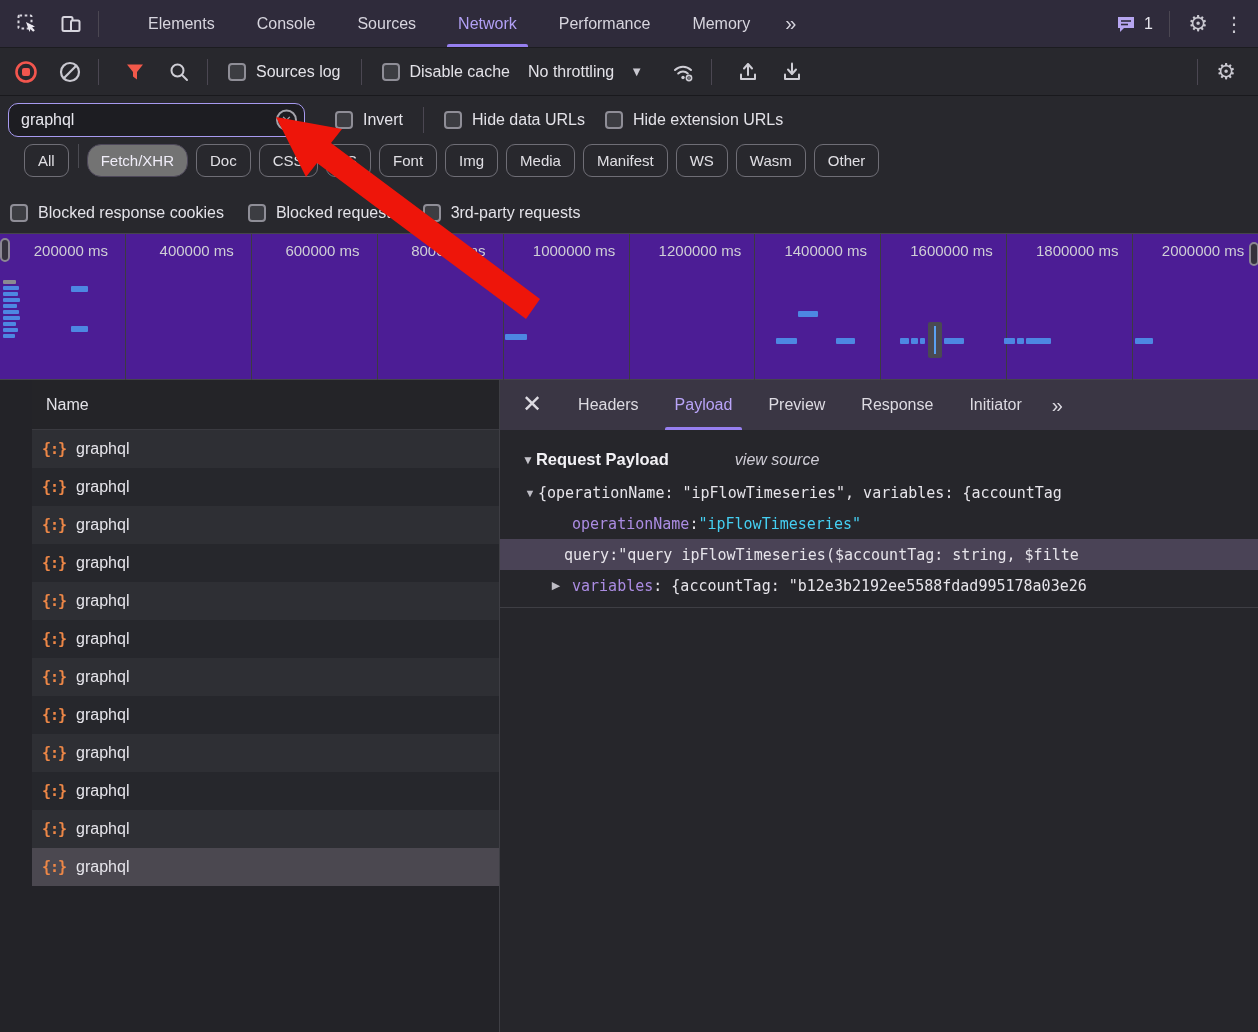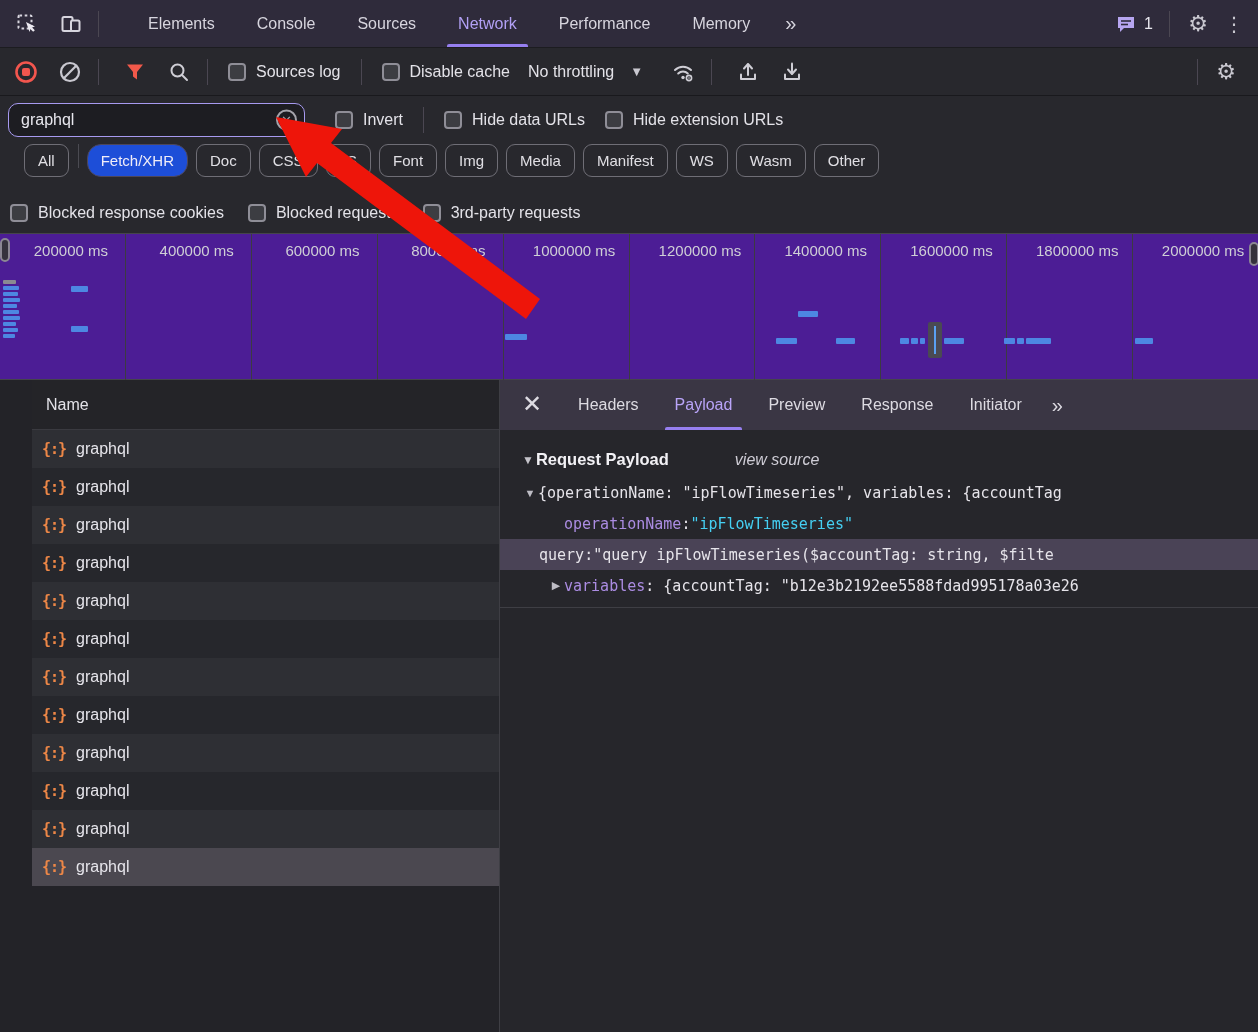--- a/index.html
+++ b/index.html
@@ -39,21 +39,21 @@
                        border:1.5px solid #a79af0; border-radius:10px; display:flex; align-items:center; }
   #filter-input { width:230px; margin-left:12px; background:transparent; border:none; outline:none;
                   color:#e8e7ee; font-size:16px; font-family:inherit; }
   .input-clear { position:absolute; right:7px; top:50%; transform:translateY(-50%); width:21px; height:21px;
                  border:2px solid #a4a3ab; border-radius:50%; color:#a4a3ab; font-size:13px; line-height:17px; text-align:center; }
 
   
   #chipsrow { position:absolute; left:16px; top:144px; width:1258px; height:48px; background:#28282d; display:flex; align-items:flex-start; }
   .chip { height:33px; display:flex; align-items:center; padding:0 13px; border:1px solid #6f6e76; border-radius:9px;
           font-size:15px; color:#e0dfe4; margin-left:8px; white-space:nowrap; }
-  .chip.selected { background:#1d4ed8; border-color:#4d4759; color:#f0edf8;border-radius:14px; }
+  .chip.selected { background:#737373; border-color:#4d4759; color:#f0edf8;border-radius:14px; }
   .chip-div { width:1px; height:24px; background:#4b4b52; margin-left:9px; }
 
   
   #morefilters { position:absolute; left:0; top:192px; width:1258px; height:42px; background:#28282d;
                  display:flex; align-items:center; border-bottom:1px solid #45454b; }
   #morefilters .chk-row { margin:0 14px 0 10px; }
 
   
   #timeline { position:absolute; left:0; top:234px; width:1258px; height:146px; background:#4c1d95; border-bottom:1px solid #45454b; }
   .gridline { position:absolute; top:0; width:1px; height:146px; background:#3c3b42; }
@@ -85,21 +85,21 @@
   #payload-head { display:flex; align-items:center; margin:20px 0 6px 22px; }
   #payload-head .disc { font-size:12px; color:#c5c4cb; margin-right:2px; }
   #payload-title { font-size:16.5px; font-weight:bold; color:#f2f1f5; }
   #view-source { font-size:16px; color:#cfcdd6; margin-left:66px;font-style:italic; }
 
   #payload-tree { font-family:"DejaVu Sans Mono",monospace; font-size:15px; margin-top:8px; }
   .tree-row { position:relative; height:31px; display:flex; align-items:center; white-space:nowrap; overflow:hidden; }
   .tree-row.selected { background:#4a4356; }
   .tree-row .disc { font-family:"Liberation Sans",sans-serif; font-size:11px; color:#bdbcc4; width:16px; text-align:center; flex:0 0 auto; }
   .seg-plain { color:#e6e4ea; }
-  .seg-key { color:#ab8ce2; }
+  .seg-key { color:#ab8ce2;margin-left:8px; }
   .seg-string { color:#45cff2; }
   #payload-divider { height:1px; background:#3e3e44; margin-top:6px; }
 
   
   #arrow-overlay { position:absolute; left:0; top:0; width:1258px; height:1032px; pointer-events:none; z-index:60; }
 
   svg .st { stroke:#cfced5; stroke-width:2; fill:none; stroke-linecap:round; stroke-linejoin:round; }
 </style>
 </head>
 <body>
@@ -395,21 +395,21 @@
         <div class="tree-row" style="padding-left: 22px;">
           <span class="disc">▼</span>
           <span class="seg-plain">{operationName: "ipFlowTimeseries", variables: {accountTag</span>
         </div>
         <div class="tree-row" style="padding-left: 48px;">
           <span class="disc"></span>
           <span class="seg-key">operationName</span>
           <span class="seg-plain">: </span>
           <span class="seg-string">"ipFlowTimeseries"</span>
         </div>
-        <div class="tree-row selected" style="padding-left: 23px;">
+        <div class="tree-row selected" style="padding-left: 48px;">
           <span class="disc"></span>
           <span class="seg-plain">query</span>
           <span class="seg-plain">: </span>
           <span class="seg-plain">"query ipFlowTimeseries($accountTag: string, $filte</span>
         </div>
         <div class="tree-row" style="padding-left: 48px;">
           <span class="disc">▶</span>
           <span class="seg-key">variables</span>
           <span class="seg-plain">: {accountTag: "b12e3b2192ee5588fdad995178a03e26</span>
         </div>

